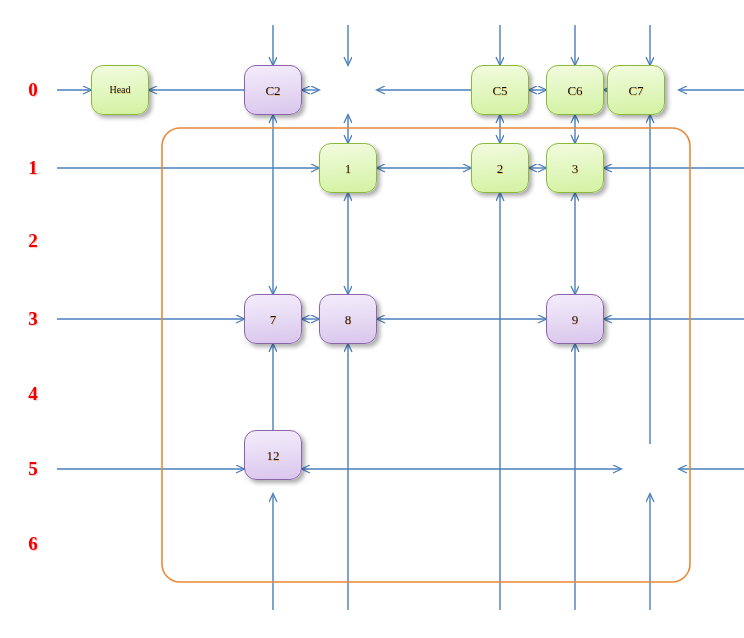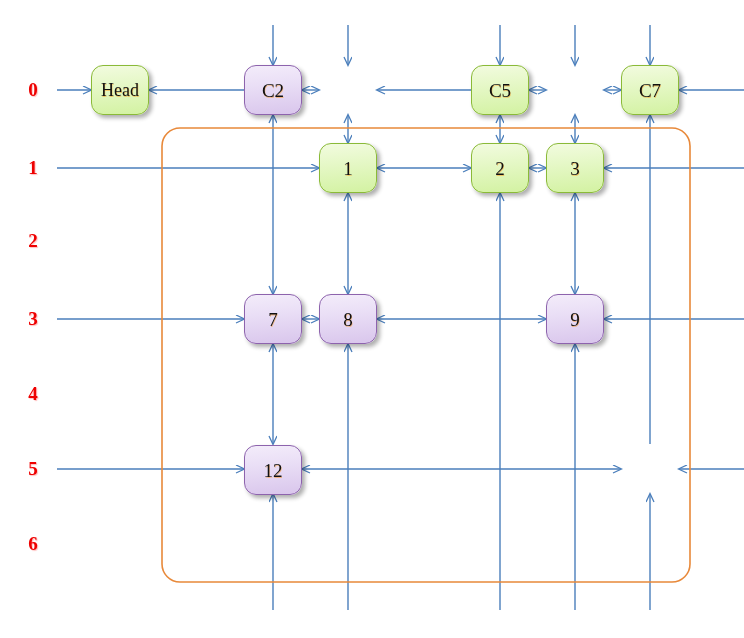--- a/index.html
+++ b/index.html
@@ -7,30 +7,30 @@
        font-family:"Liberation Sans", sans-serif;}
   #stage{position:relative;width:744px;height:638px;background:#fff;}
   #wires{position:absolute;left:0;top:0;width:744px;height:638px;}
   .rowlabel{position:absolute;color:#ee0000;font-size:19px;font-weight:bold;
             font-family:"Liberation Serif", serif;
             text-shadow:1px 1px 1px rgba(255,180,180,0.85);
             transform:translate(-50%,-50%);user-select:none;}
   .node{position:absolute;width:58px;height:50px;border-radius:12px;
         transform:translate(-50%,-50%);
         display:flex;align-items:center;justify-content:center;
-        font-size:19px;color:#111;
+        font-size:13px;color:#111;
         font-family:"Liberation Serif", serif;
         box-shadow:3px 3px 4px rgba(0,0,0,0.32);
         box-sizing:border-box;}
   .node .lbl{line-height:1;text-shadow:0.5px 0.5px 0 rgba(255,140,0,0.45);}
   .node.green{border:1.5px solid #8aba38;
       background:linear-gradient(175deg,#f2fbdf 0%,#e6f8c8 38%,#d3f2a2 100%);}
   .node.purple{border:1.5px solid #8d63ad;
       background:linear-gradient(175deg,#f3ecfa 0%,#eadff6 38%,#d9c6ec 100%);}
-  .node.small{font-size:18px;justify-content:center;}
+  .node.small{font-size:10px;justify-content:center;}
 </style>
 </head>
 <body>
 
 <div id="stage">
 
   <svg id="wires" viewBox="0 0 744 638" xmlns="http://www.w3.org/2000/svg">
     <defs>
       <marker id="ah" markerWidth="11" markerHeight="11" refX="9" refY="4" orient="auto" markerUnits="userSpaceOnUse">
         <path d="M1,0 L9.5,4 L1,8" fill="none" stroke="#4a7ebb" stroke-width="1.3"></path>
@@ -101,21 +101,24 @@
 
   <div class="node green small" style="left:120px;top:90px">
       <span class="lbl">Head</span>
     </div>
   <div class="node purple" style="left:273px;top:90px">
       <span class="lbl">C2</span>
     </div>
   <div class="node green" style="left:500px;top:90px">
       <span class="lbl">C5</span>
     </div>
-  <div class="node green" style="left:650px;top:90px">
+  <div class="node green" style="left:575px;top:90px">
+      <span class="lbl">C6</span>
+    </div>
+  <div class="node green" style="left:636px;top:90px">
       <span class="lbl">C7</span>
     </div>
 
   <div class="node green" style="left:348px;top:168px">
       <span class="lbl">1</span>
     </div>
   <div class="node green" style="left:500px;top:168px">
       <span class="lbl">2</span>
     </div>
   <div class="node green" style="left:575px;top:168px">
@@ -125,17 +128,17 @@
   <div class="node purple" style="left:273px;top:319px">
       <span class="lbl">7</span>
     </div>
   <div class="node purple" style="left:348px;top:319px">
       <span class="lbl">8</span>
     </div>
   <div class="node purple" style="left:575px;top:319px">
       <span class="lbl">9</span>
     </div>
 
-  <div class="node purple" style="left:273px;top:470px">
+  <div class="node purple" style="left:273px;top:455px">
       <span class="lbl">12</span>
     </div>
 
 </div>
 
 </body></html>

